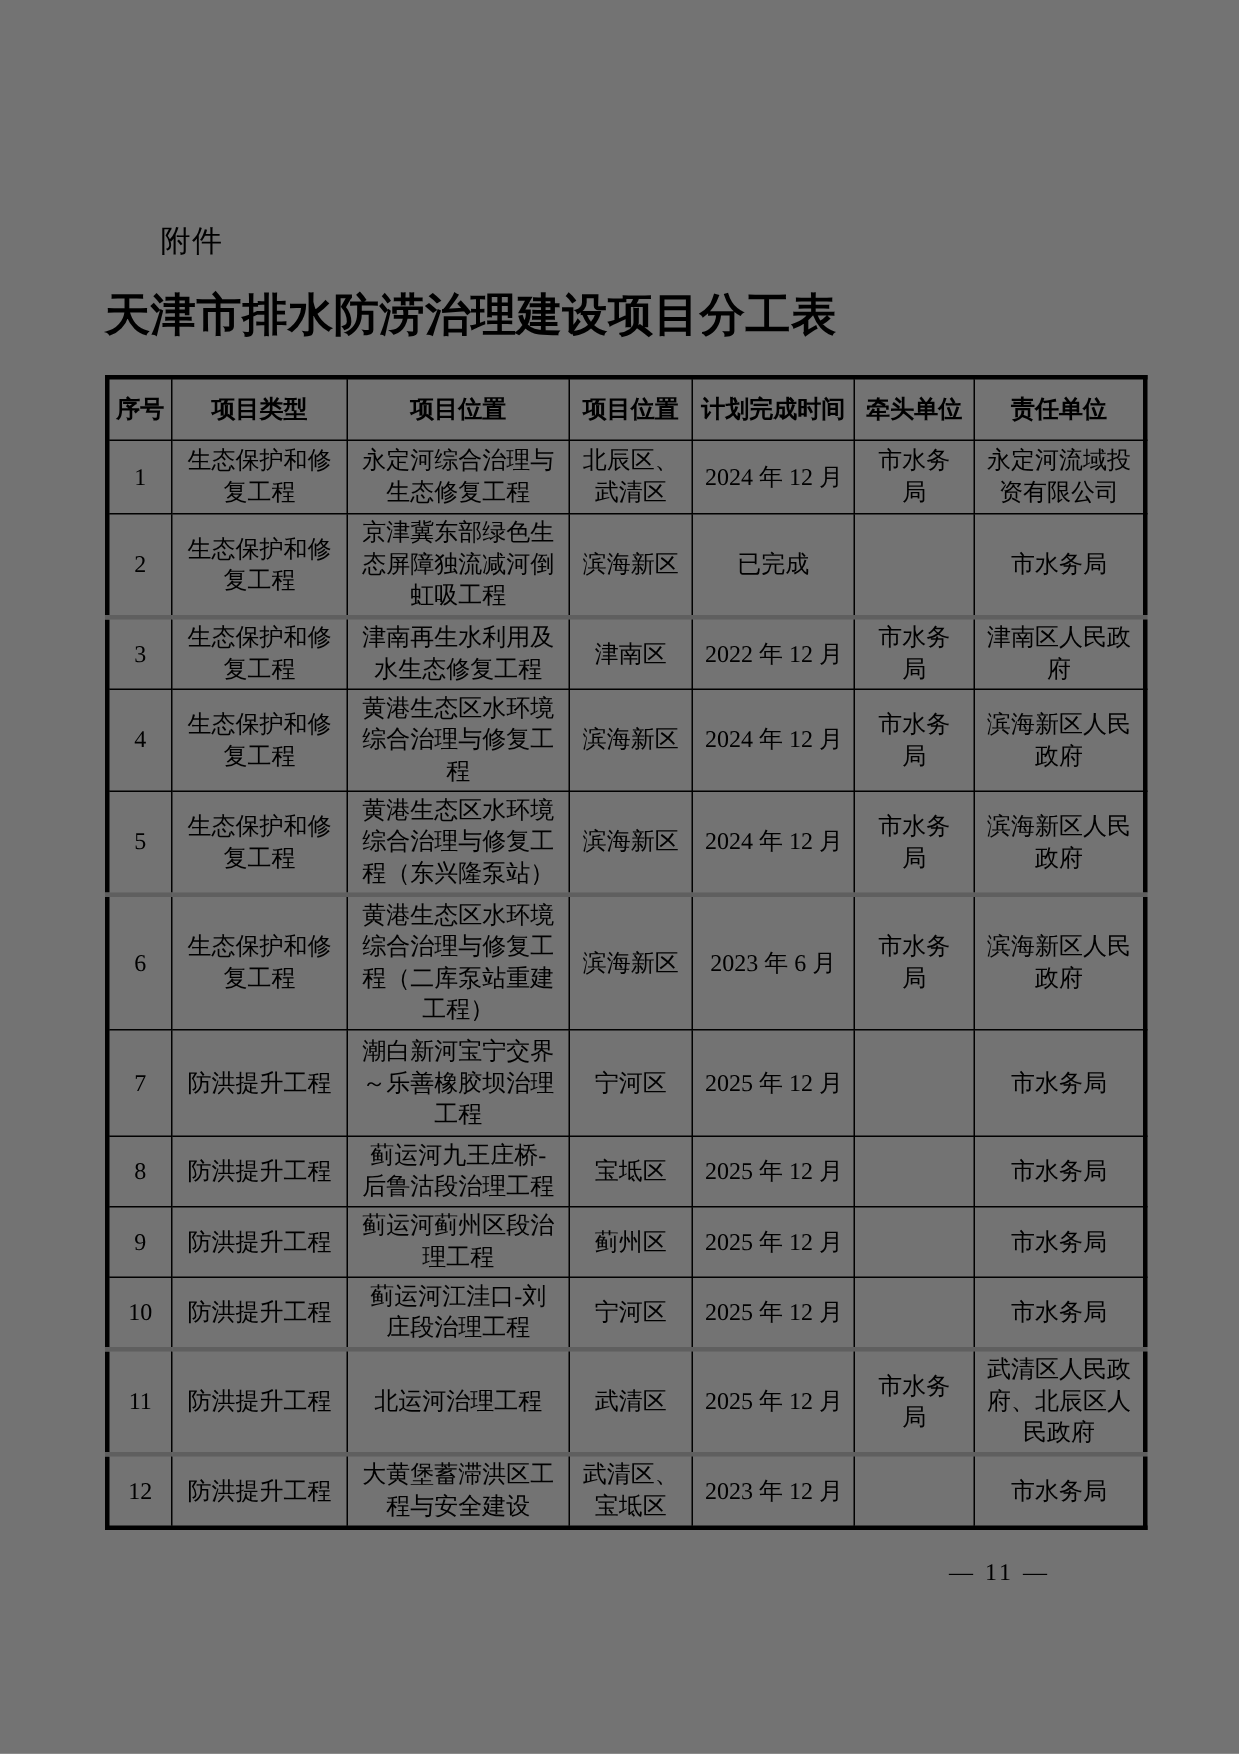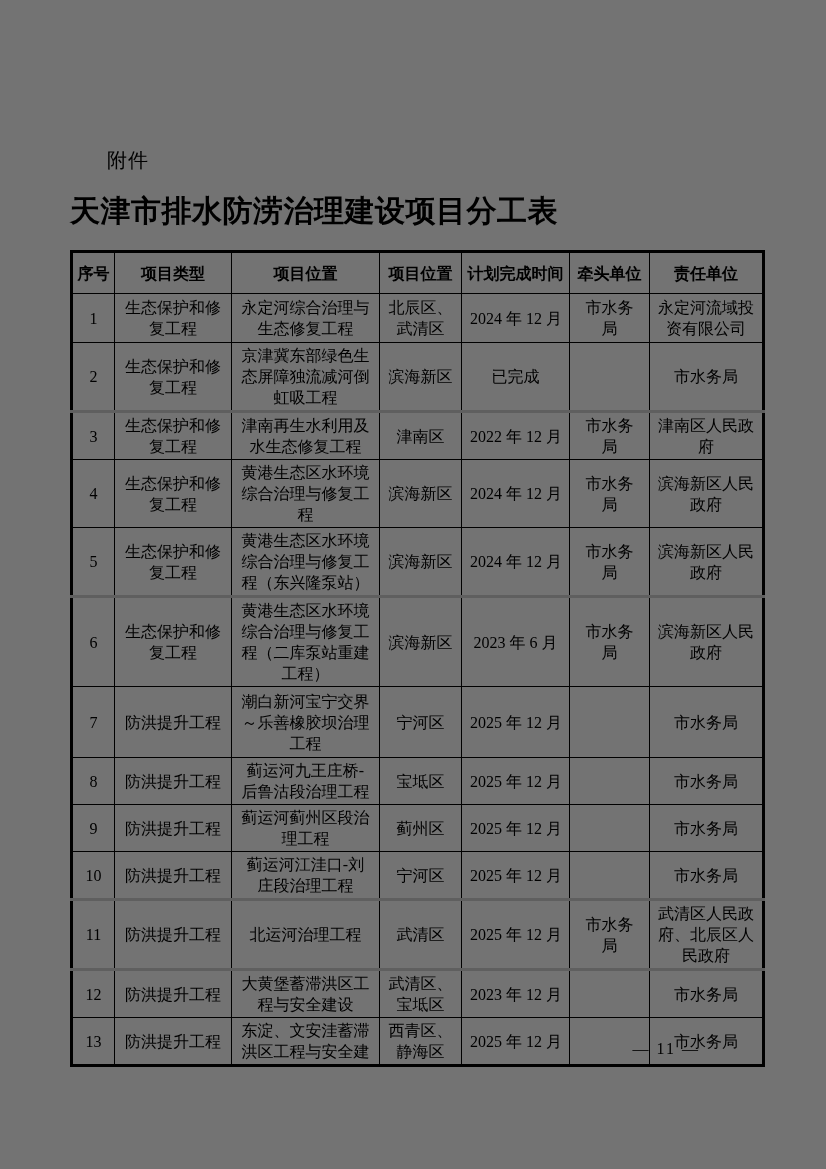--- a/index.html
+++ b/index.html
@@ -204,27 +204,18 @@
       </tr>
       <tr style="height:42px">
         <td class="c-no">12</td>
         <td>防洪提升工程</td>
         <td>大黄堡蓄滞洪区工程与安全建设</td>
         <td class="c-loc">武清区、宝坻区</td>
         <td class="c-date">2023 年 12 月</td>
         <td class="c-lead"></td>
         <td>市水务局</td>
       </tr>
-      <tr style="height:42px">
-        <td class="c-no">13</td>
-        <td>防洪提升工程</td>
-        <td>东淀、文安洼蓄滞洪区工程与安全建</td>
-        <td class="c-loc">西青区、静海区</td>
-        <td class="c-date">2025 年 12 月</td>
-        <td class="c-lead"></td>
-        <td>市水务局</td>
-      </tr>
     </tbody>
   </table>
 
   <div class="page-number">— 11 —</div>
 
 </div>
 
 </body></html>

